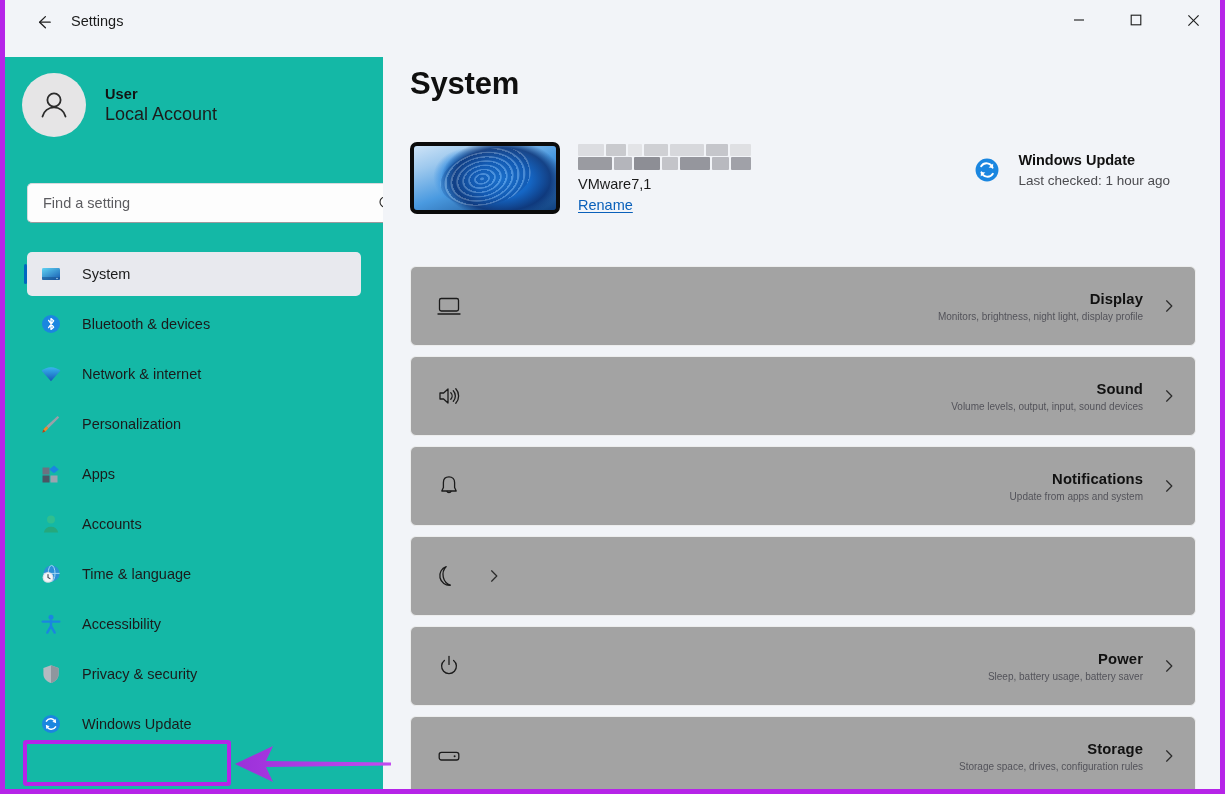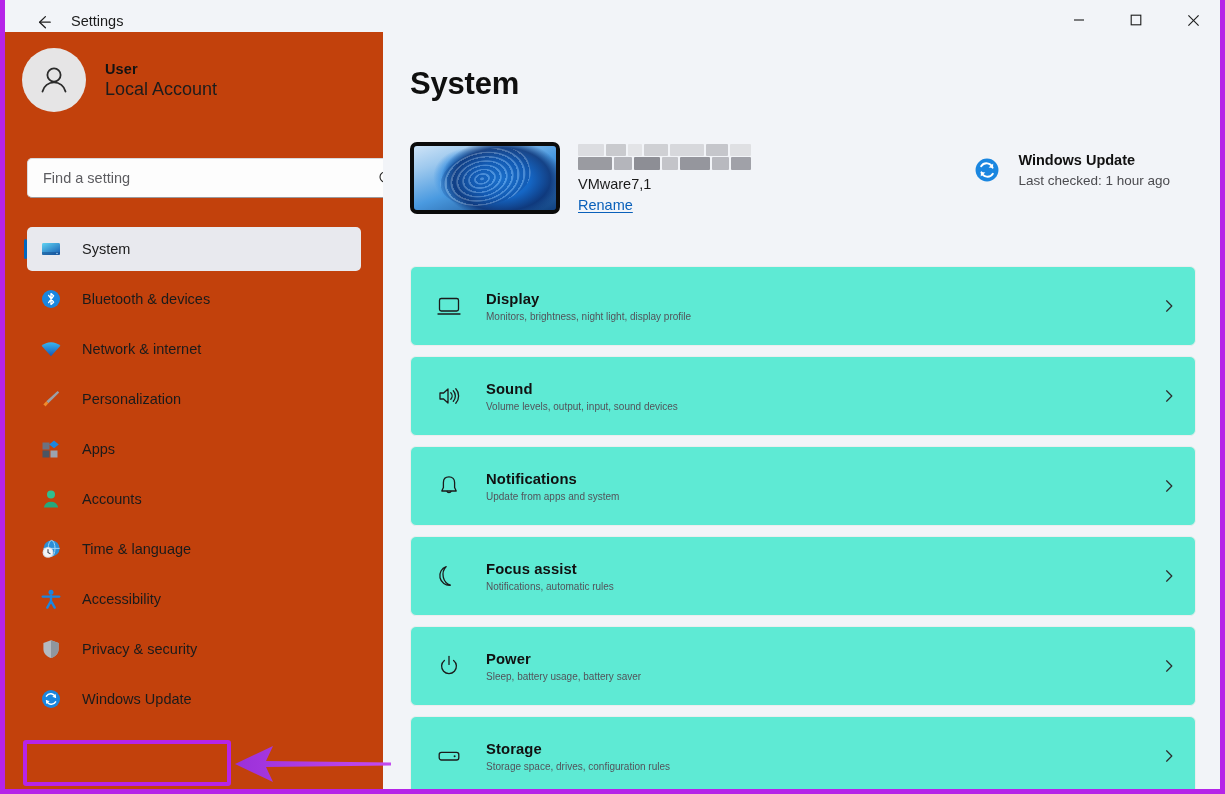--- a/index.html
+++ b/index.html
@@ -43,22 +43,22 @@
     display: flex; align-items: center; justify-content: center;
     color: #1b1b1b;
   }
   .wc-min { font-size: 15px; line-height: 1; }
   .wc-max svg, .wc-close svg { display: block; }
   .wc:first-child { margin-right: 11px; }
   .wc-max { margin-right: 11px; }
 
   
   .sidebar {
-    position: absolute; left: 0; top: 32px; width: 378px; bottom: 0;
-    background: #c2410c;
+    position: absolute; left: 0; top: 57px; width: 378px; bottom: 0;
+    background: #14b8a6;
   }
   .profile {
     position: absolute; left: 17px; top: 16px;
     display: flex; align-items: center;
   }
   .avatar {
     width: 64px; height: 64px; border-radius: 50%;
     background: #e6e5e6;
     display: flex; align-items: center; justify-content: center;
   }
@@ -160,24 +160,24 @@
   .wu-panel { position: absolute; right: 26px; top: 10px; display: flex; align-items: center; }
   .wu-ico { width: 30px; height: 30px; flex: 0 0 30px; display: flex; align-items: center; justify-content: center; }
   .wu-text { margin-left: 16px; }
   .wu-title { font-size: 14.5px; font-weight: bold; color: #111; }
   .wu-sub { font-size: 13.5px; color: #4b4b4f; margin-top: 5px; }
 
   .cards { position: absolute; left: 27px; top: 222px; right: 24px; }
   .card {
     position: relative;
     height: 80px; margin-bottom: 10px;
-    background: #5eead4;
+    background: #a3a3a3;
     border: 1px solid #eceded;
     border-radius: 6px;
-    display: flex; align-items: center;
+    display: flex; align-items: center; text-align: right;
   }
   .card-ico {
     width: 38px; margin-left: 19px; flex: 0 0 38px;
     display: flex; align-items: center; justify-content: center;
   }
   .card-body { margin-left: 18px; flex: 1; }
   .card-title { font-size: 14.8px; font-weight: bold; color: #111; letter-spacing: .1px; }
   .card-sub { font-size: 10px; color: #53535a; margin-top: 4px; }
   .card-chev { width: 52px; display: flex; align-items: center; justify-content: center; }
 
@@ -485,24 +485,20 @@
           </svg>
         </span>
       </div>
 
       <div class="card">
         <span class="card-ico">
           <svg width="26" height="26" viewBox="0 0 26 26">
             <path d="M10.2 3.6 A9.6 9.6 0 0 0 14.4 22.2 A11.4 11.4 0 0 1 10.2 3.6 Z" fill="none" stroke="#1b1b1b" stroke-width="1.3" stroke-linejoin="round"></path>
           </svg>
         </span>
-        <div class="card-body">
-          <div class="card-title">Focus assist</div>
-          <div class="card-sub">Notifications, automatic rules</div>
-        </div>
         <span class="card-chev">
           <svg width="16" height="16" viewBox="0 0 16 16">
             <path d="M5.6 2.8 L10.8 8 L5.6 13.2" fill="none" stroke="#2c2c2c" stroke-width="1.25" stroke-linecap="round" stroke-linejoin="round"></path>
           </svg>
         </span>
       </div>
 
       <div class="card">
         <span class="card-ico">
           <svg width="26" height="26" viewBox="0 0 26 26">

